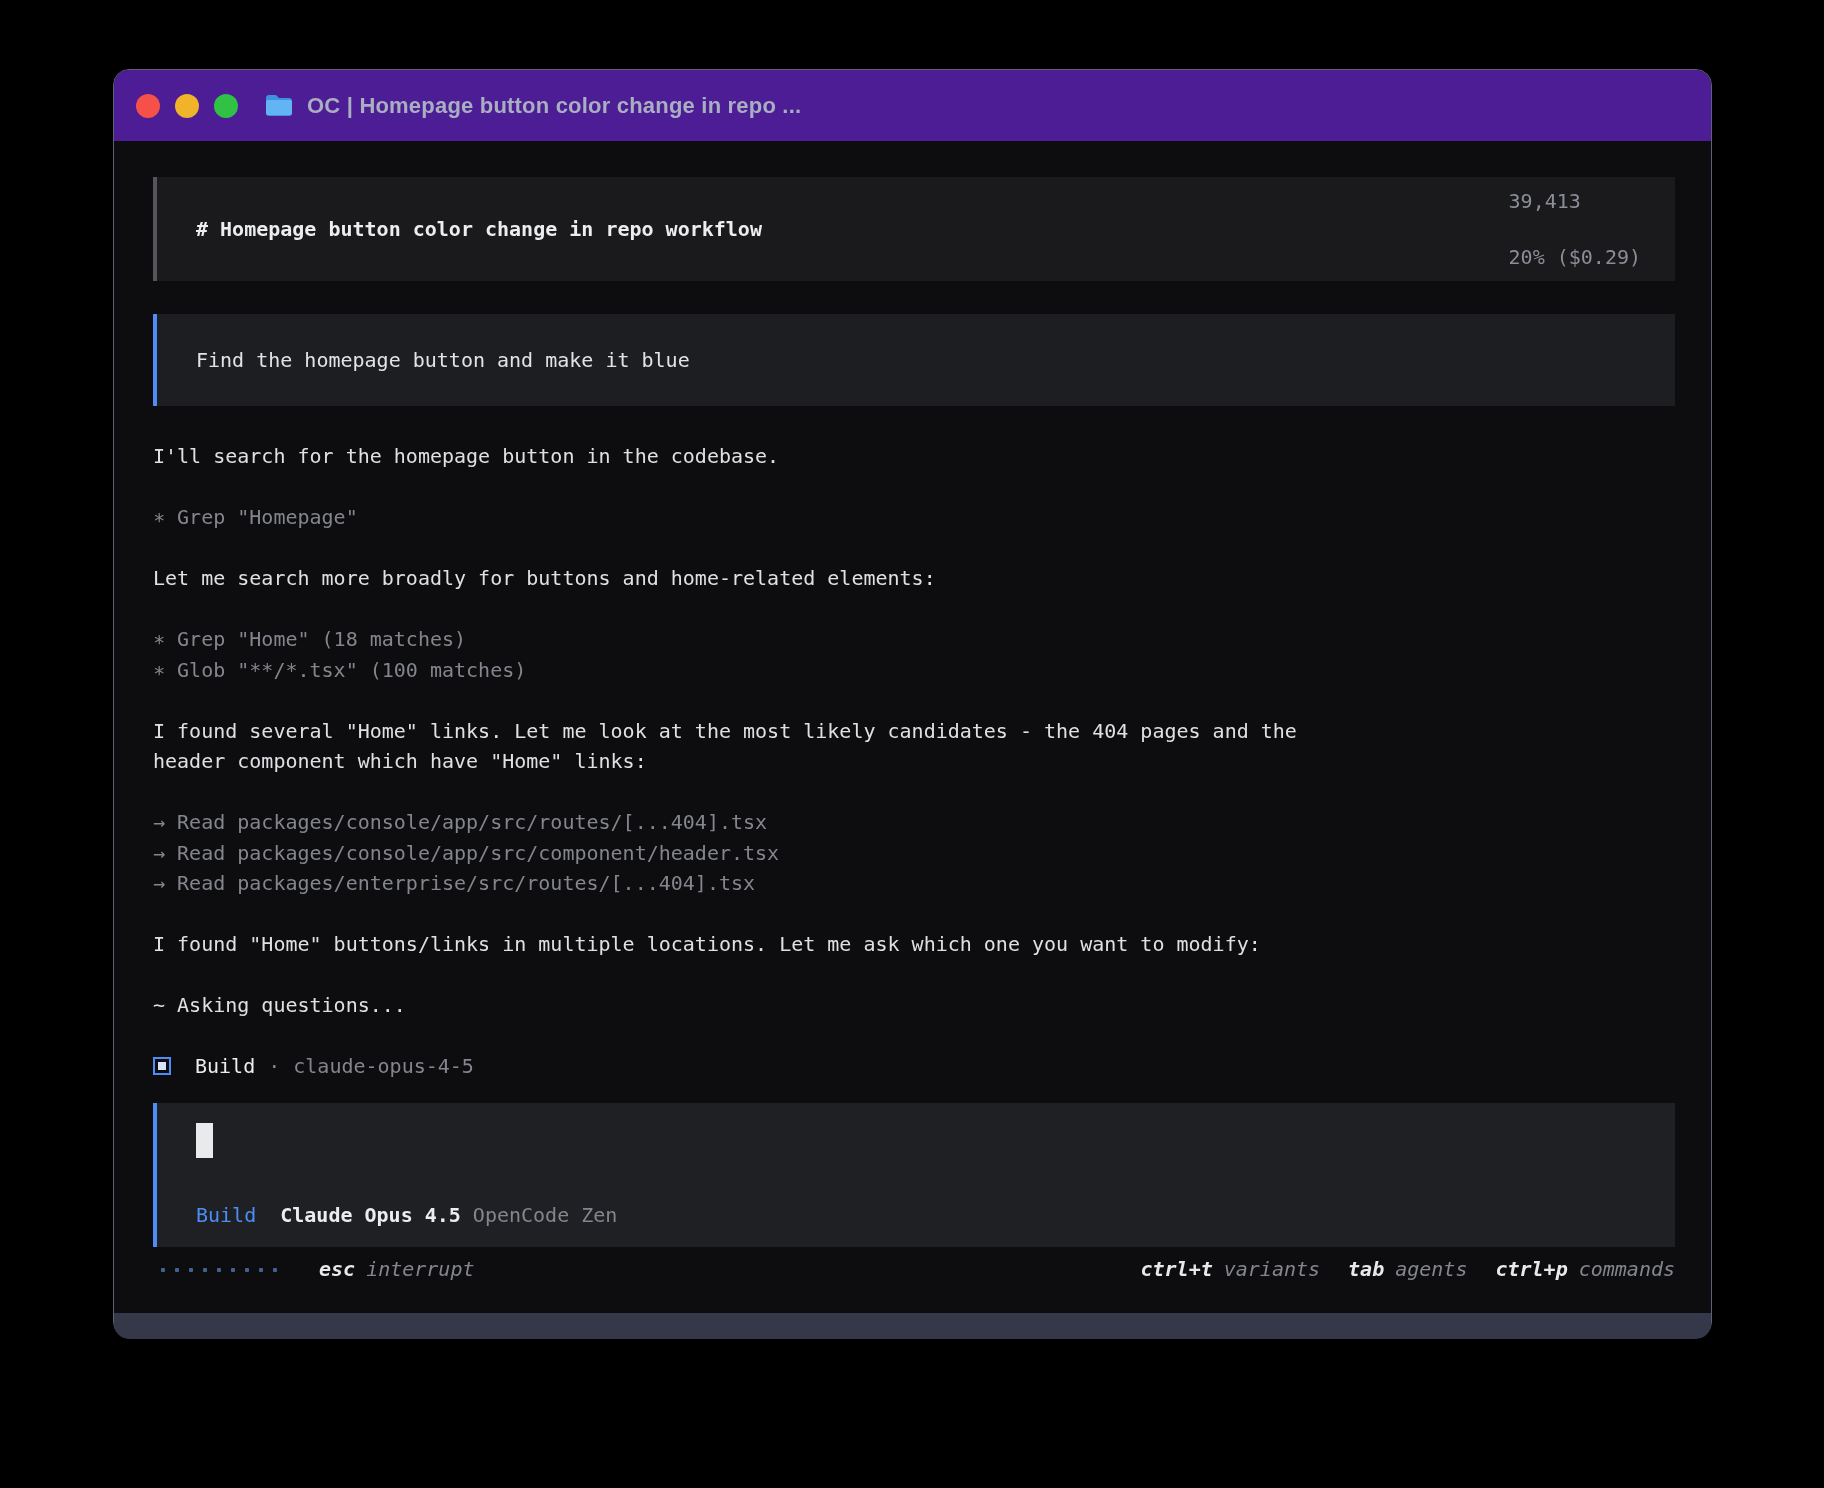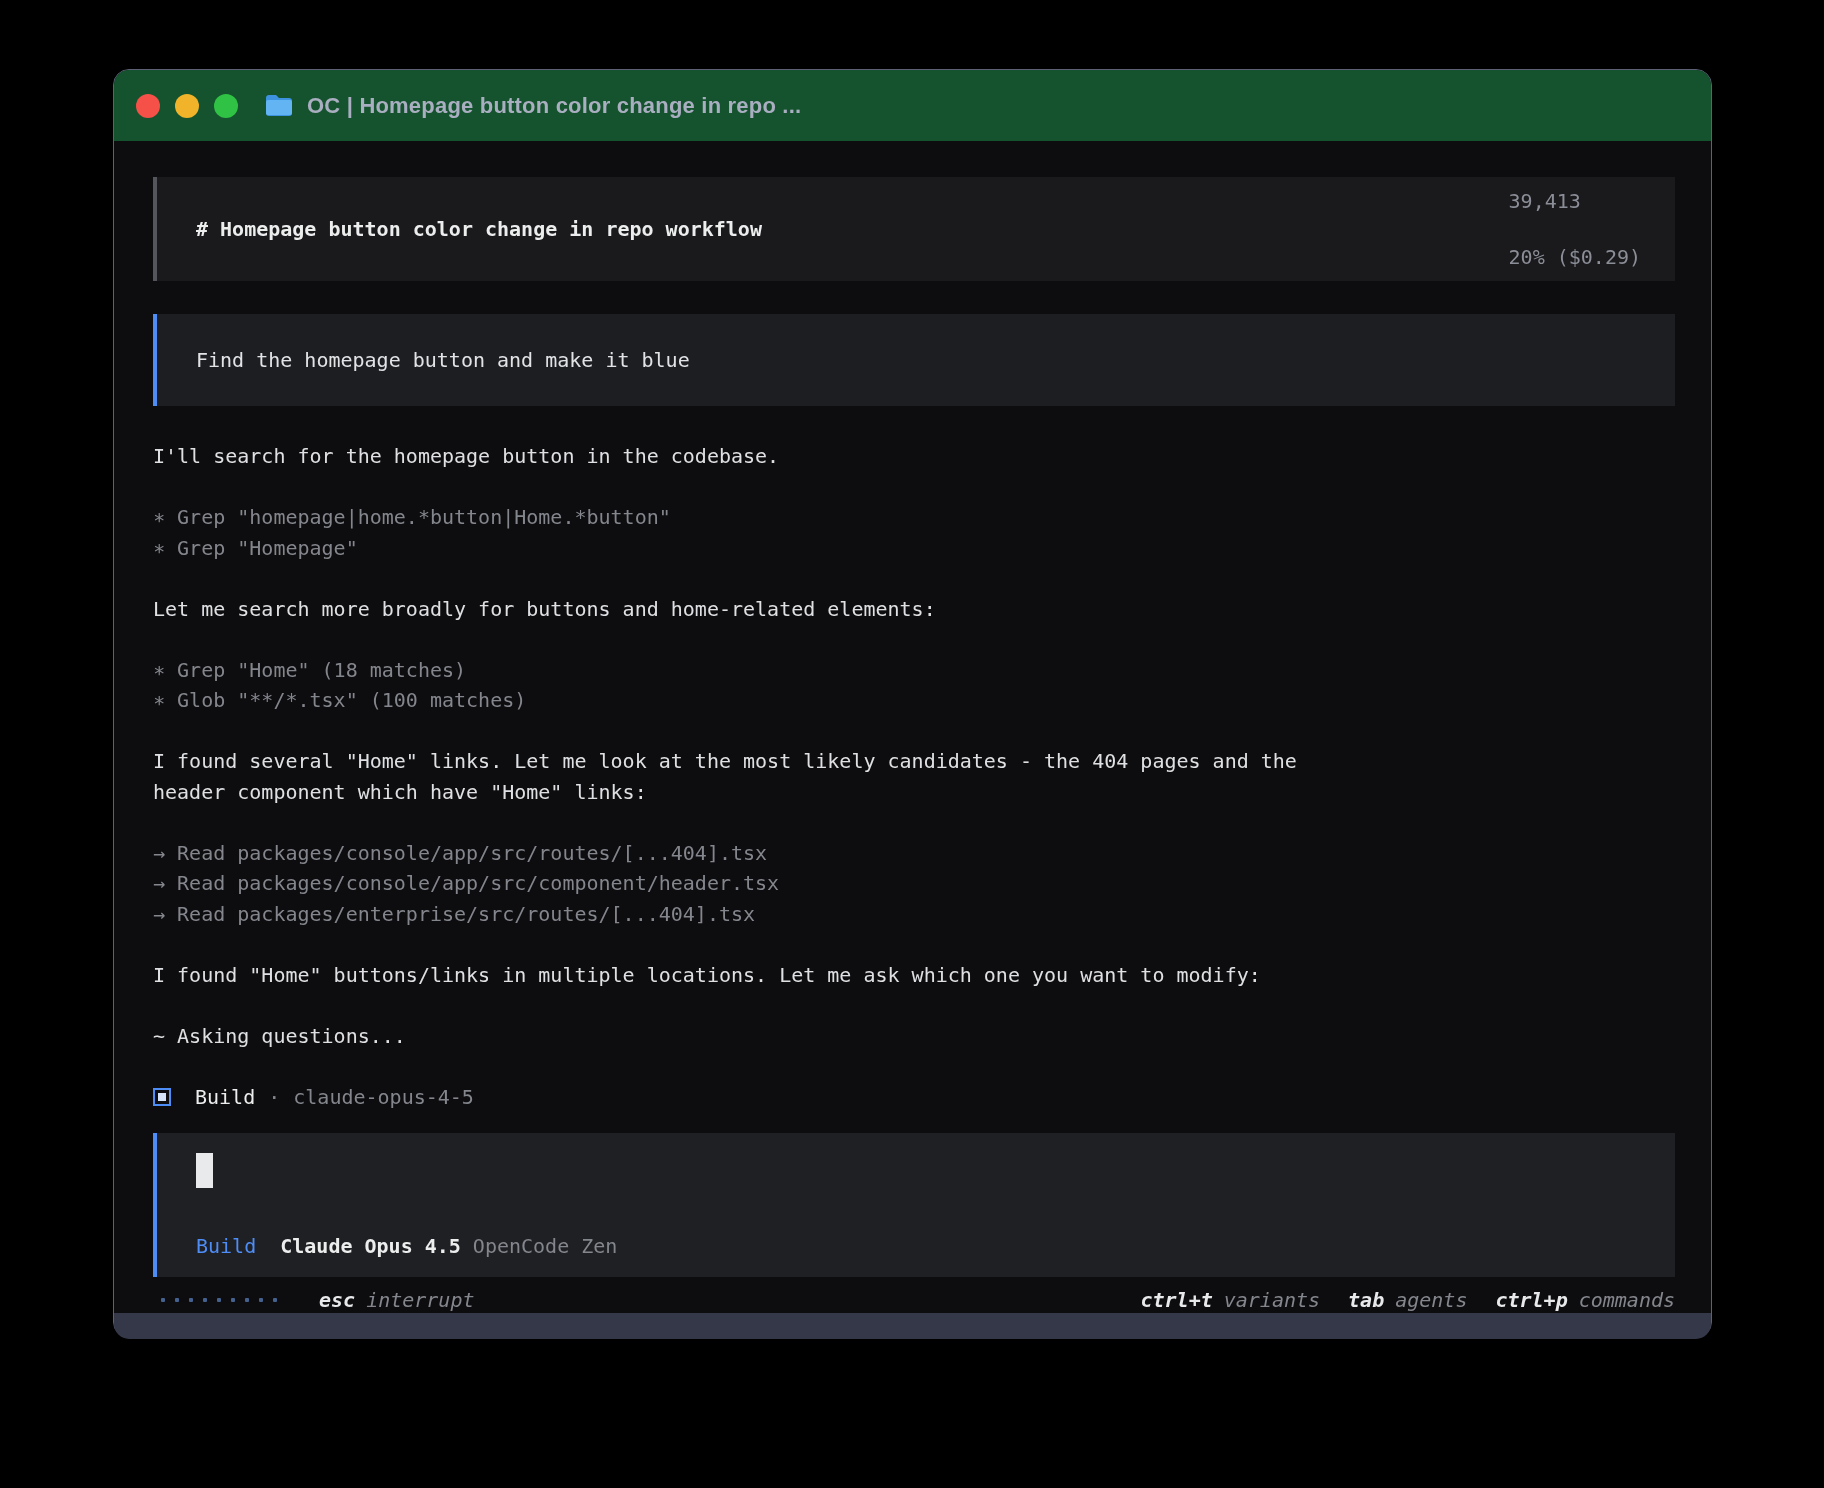--- a/index.html
+++ b/index.html
@@ -6,21 +6,21 @@
   html,body { width:1824px; height:1488px; background:#000; overflow:hidden; }
   body { font-family:"DejaVu Sans Mono", monospace; }
 
   .window {
     position:absolute; left:113px; top:69px; width:1599px; height:1269px;
     background:#0d0d0f; border-radius:16px; border:1px solid #5c6175;
   }
 
   
   .titlebar {
-    height:71px; background:#14532d; border-radius:15px 15px 0 0;
+    height:71px; background:#4c1d95; border-radius:15px 15px 0 0;
     display:flex; align-items:center; padding:0 22px;
   }
   .lights { display:flex; gap:15px; }
   .light { width:24px; height:24px; border-radius:50%; border:none; cursor:default; }
   .light.red { background:#f55149; }
   .light.yellow { background:#f0b32a; }
   .light.green { background:#30c244; }
   .folder { margin-left:26px; display:flex; align-items:center; }
   .window-title {
     margin-left:13px; font-family:"Liberation Sans", sans-serif;
@@ -114,21 +114,20 @@
       </span>
     </div>
 
     <div class="block-user">
       <span>Find the homepage button and make it blue</span>
     </div>
 
     <div class="convo">
       <div class="line">I'll search for the homepage button in the codebase.</div>
       <div class="line"></div>
-      <div class="line gray">∗ Grep "homepage|home.*button|Home.*button"</div>
       <div class="line gray">∗ Grep "Homepage"</div>
       <div class="line"></div>
       <div class="line">Let me search more broadly for buttons and home-related elements:</div>
       <div class="line"></div>
       <div class="line gray">∗ Grep "Home" (18 matches)</div>
       <div class="line gray">∗ Glob "**/*.tsx" (100 matches)</div>
       <div class="line"></div>
       <div class="line">I found several "Home" links. Let me look at the most likely candidates - the 404 pages and the</div>
       <div class="line">header component which have "Home" links:</div>
       <div class="line"></div>

